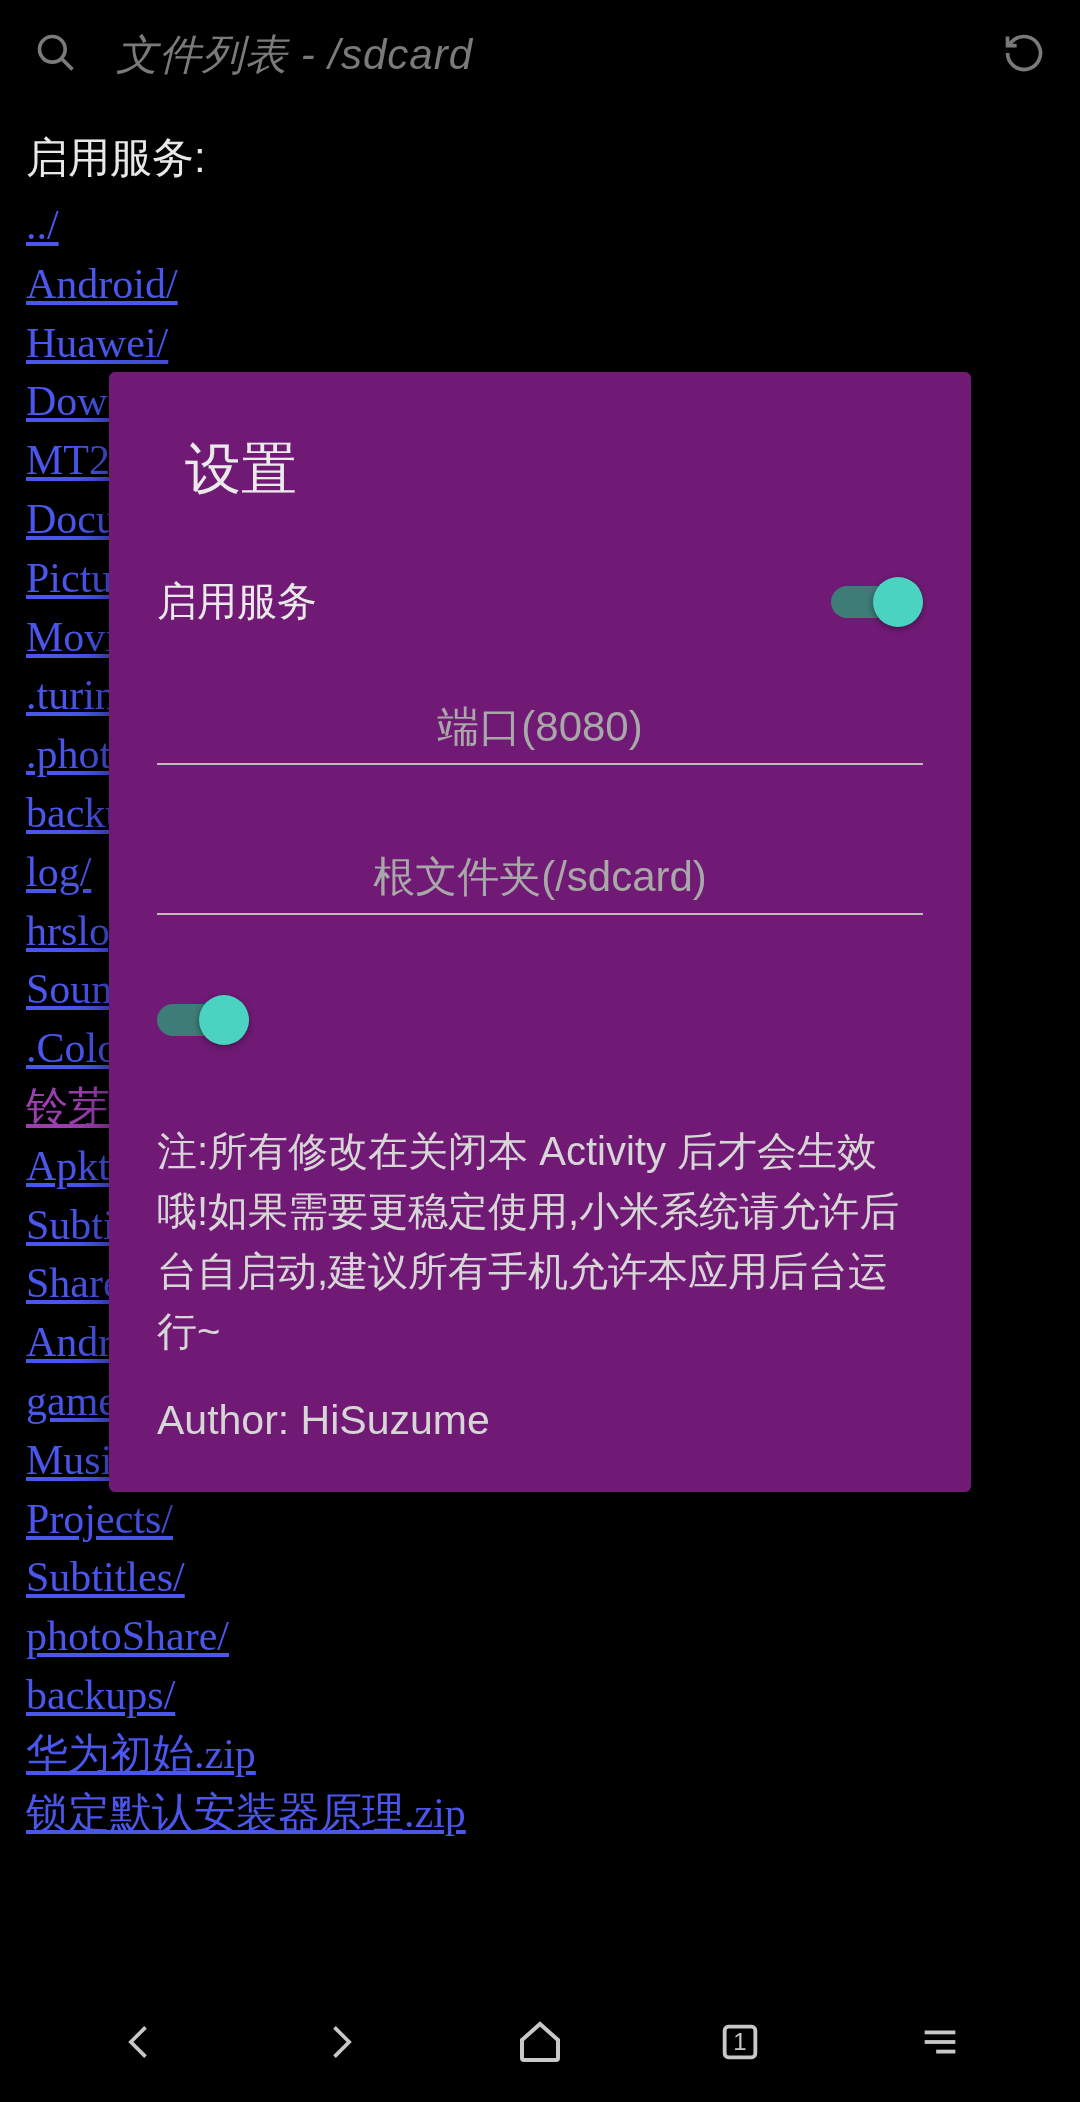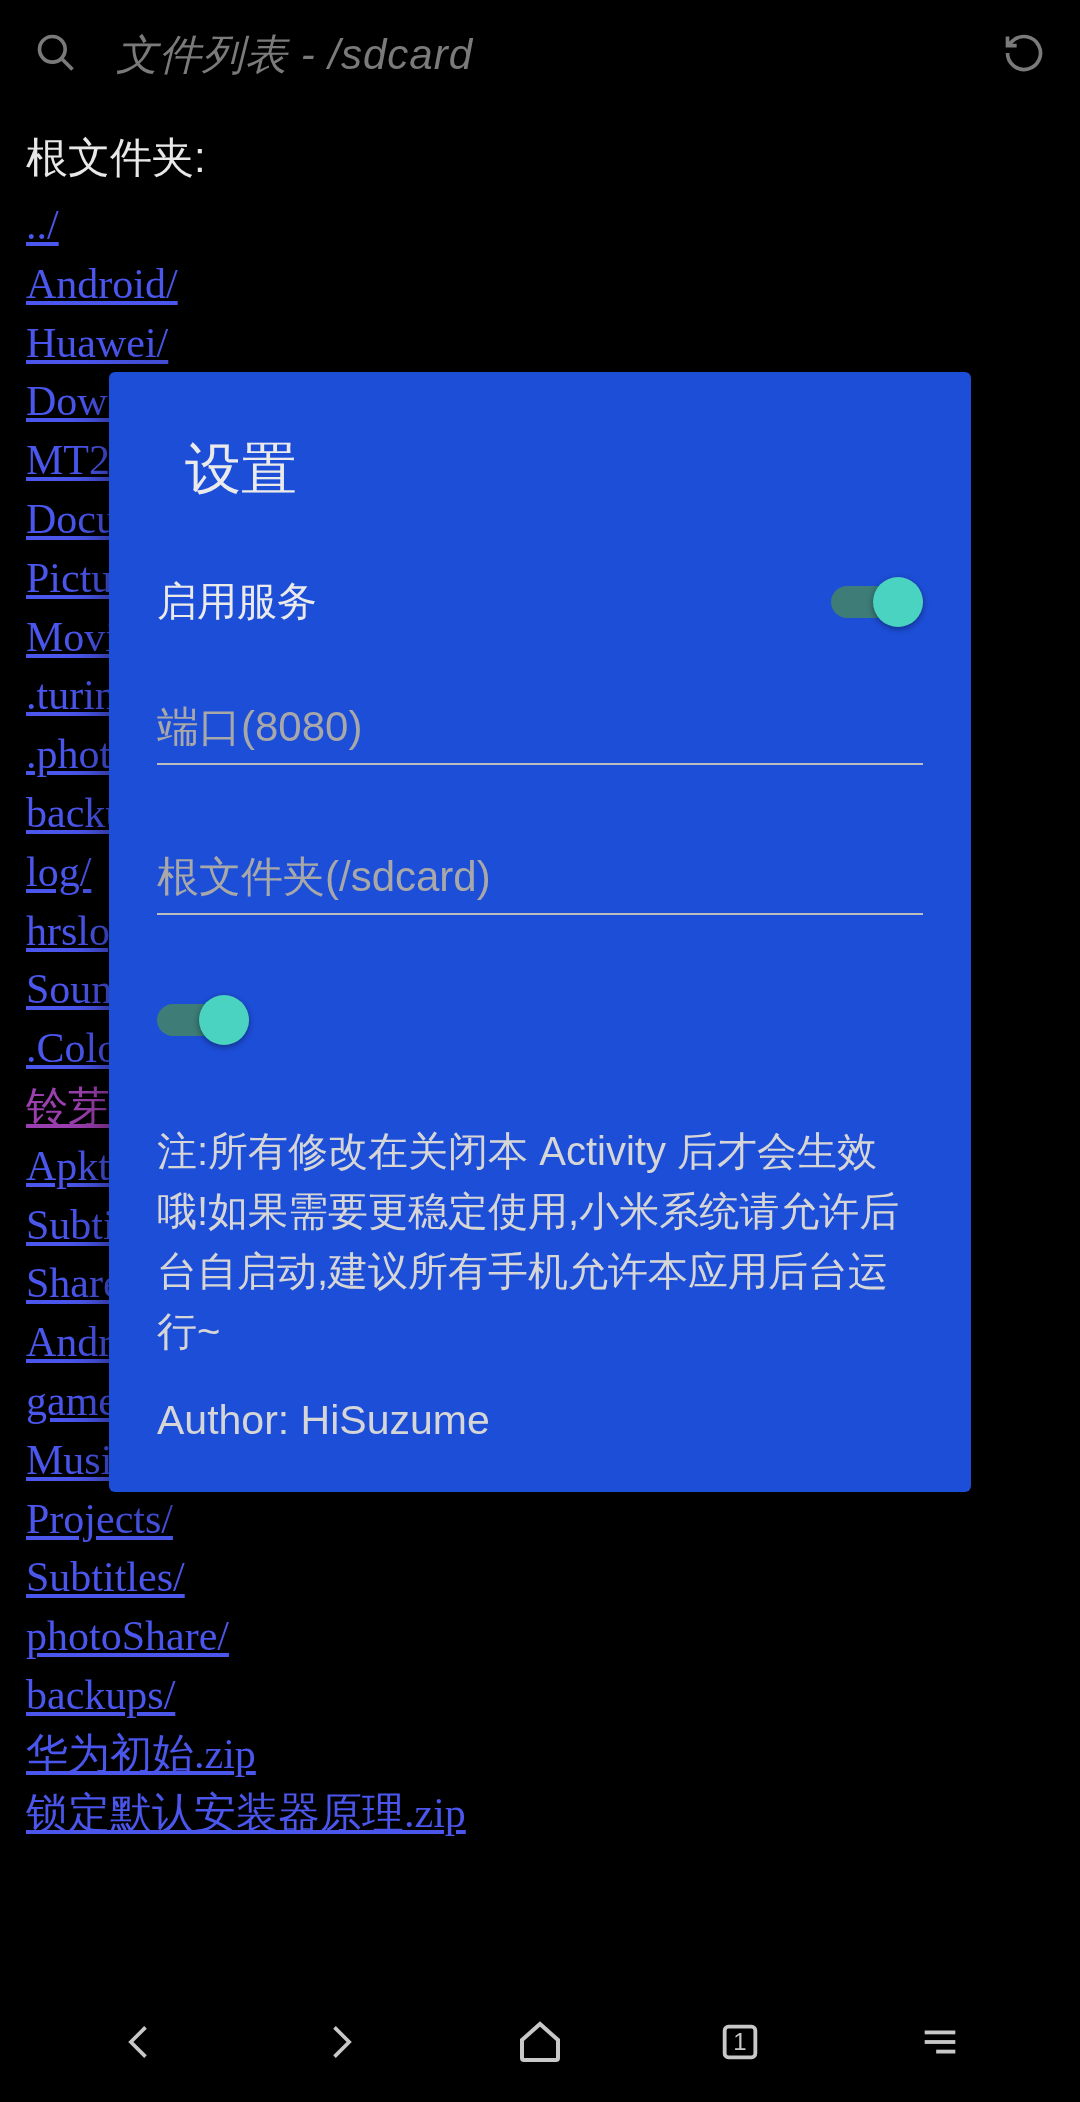--- a/index.html
+++ b/index.html
@@ -38,21 +38,21 @@
   .modal-backdrop {
     position: absolute;
     inset: 0;
     display: flex;
     align-items: flex-start;
     justify-content: center;
   }
   .modal {
     margin-top: 372px;
     width: 862px;
-    background: #1d4ed8;
+    background: #701a75;
     border-radius: 6px;
     padding: 60px 48px 48px 48px;
     color: #eaeaea;
     box-shadow: 0 10px 40px rgba(0,0,0,.6);
   }
   .modal-title {
     font-size: 56px;
     color: #eaeaea;
     margin-left: 28px;
     margin-bottom: 44px;
@@ -94,20 +94,21 @@
     padding: 0 0 12px 0;
   }
   .text-input {
     width: 100%;
     background: transparent;
     border: none;
     outline: none;
     color: #eaeaea;
     font-size: 42px;
     font-family: inherit;
+    text-align: center;
   }
   .text-input::placeholder { color: #a8a8a8; }
   .note {
     margin-top: 54px;
     font-size: 40px;
     line-height: 1.5;
     color: #d6d6d6;
   }
   .author {
     margin-top: 36px;
@@ -140,21 +141,21 @@
   <div class="title">文件列表 - /sdcard</div>
   <span class="refresh-icon">
     <svg width="44" height="44" viewBox="0 0 24 24" fill="none" stroke="#7a7a7a" stroke-width="2">
         <path d="M3 12a9 9 0 1 0 3-6.7L3 8"></path>
         <polyline points="3 3 3 8 8 8"></polyline>
       </svg>
   </span>
 </div>
 
 <div class="page">
-  <div class="list-heading">根文件夹:</div>
+  <div class="list-heading">启用服务:</div>
   <div id="file-list">
       <a class="file-link" href="javascript:void(0)">../</a>
       <a class="file-link" href="javascript:void(0)">Android/</a>
       <a class="file-link" href="javascript:void(0)">Huawei/</a>
       <a class="file-link" href="javascript:void(0)">Download/</a>
       <a class="file-link" href="javascript:void(0)">MT2/</a>
       <a class="file-link" href="javascript:void(0)">Documents/</a>
       <a class="file-link" href="javascript:void(0)">Pictures/</a>
       <a class="file-link" href="javascript:void(0)">Movies/</a>
       <a class="file-link" href="javascript:void(0)">.turing/</a>

